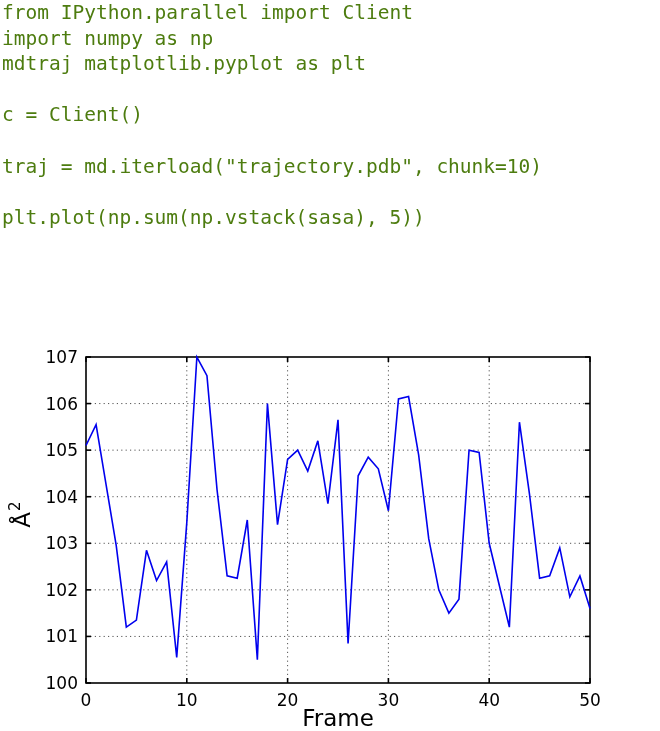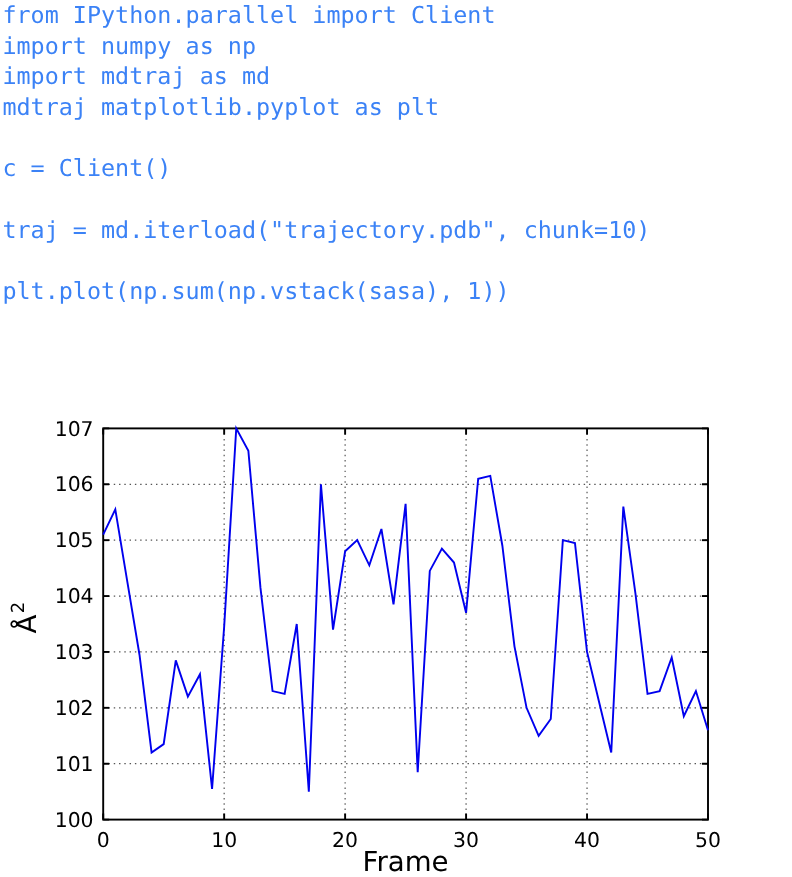--- a/index.html
+++ b/index.html
@@ -18,21 +18,21 @@
   #code-block {
     position: absolute;
     left: 2px;
     top: 0px;
     width: 656px;
   }
   .code-line {
     font-family: "DejaVu Sans Mono", monospace;
     font-size: 19.5px;
     line-height: 25.6px;
-    color: #3b82f6;
+    color: #4d7c0f;
     white-space: pre;
     letter-spacing: 0px;
     height: 25.6px;
   }
   .code-line.blank {
     color: transparent;
   }
 
   #figure {
     position: absolute;
@@ -61,28 +61,27 @@
     font-size: 15px;
     fill: #000000;
   }
 </style>
 </head>
 <body>
 
 <div id="code-block">
   <div class="code-line">from IPython.parallel import Client</div>
   <div class="code-line">import numpy as np</div>
-  <div class="code-line">import mdtraj as md</div>
   <div class="code-line">mdtraj matplotlib.pyplot as plt</div>
   <div class="code-line blank"></div>
   <div class="code-line">c = Client()</div>
   <div class="code-line blank"></div>
   <div class="code-line">traj = md.iterload("trajectory.pdb", chunk=10)</div>
   <div class="code-line blank"></div>
-  <div class="code-line">plt.plot(np.sum(np.vstack(sasa), 1))</div>
+  <div class="code-line">plt.plot(np.sum(np.vstack(sasa), 5))</div>
 </div>
 
 <div id="figure">
   <svg id="chart-svg" width="660" height="393" viewBox="0 0 660 393">
     <g id="grid-lines">
         <line x1="86" y1="298.42857142857144" x2="590" y2="298.42857142857144" stroke="#555555" stroke-width="1" stroke-dasharray="1.2 3.2"></line>
         <line x1="86" y1="251.85714285714286" x2="590" y2="251.85714285714286" stroke="#555555" stroke-width="1" stroke-dasharray="1.2 3.2"></line>
         <line x1="86" y1="205.2857142857143" x2="590" y2="205.2857142857143" stroke="#555555" stroke-width="1" stroke-dasharray="1.2 3.2"></line>
         <line x1="86" y1="158.71428571428572" x2="590" y2="158.71428571428572" stroke="#555555" stroke-width="1" stroke-dasharray="1.2 3.2"></line>
         <line x1="86" y1="112.14285714285714" x2="590" y2="112.14285714285714" stroke="#555555" stroke-width="1" stroke-dasharray="1.2 3.2"></line>

